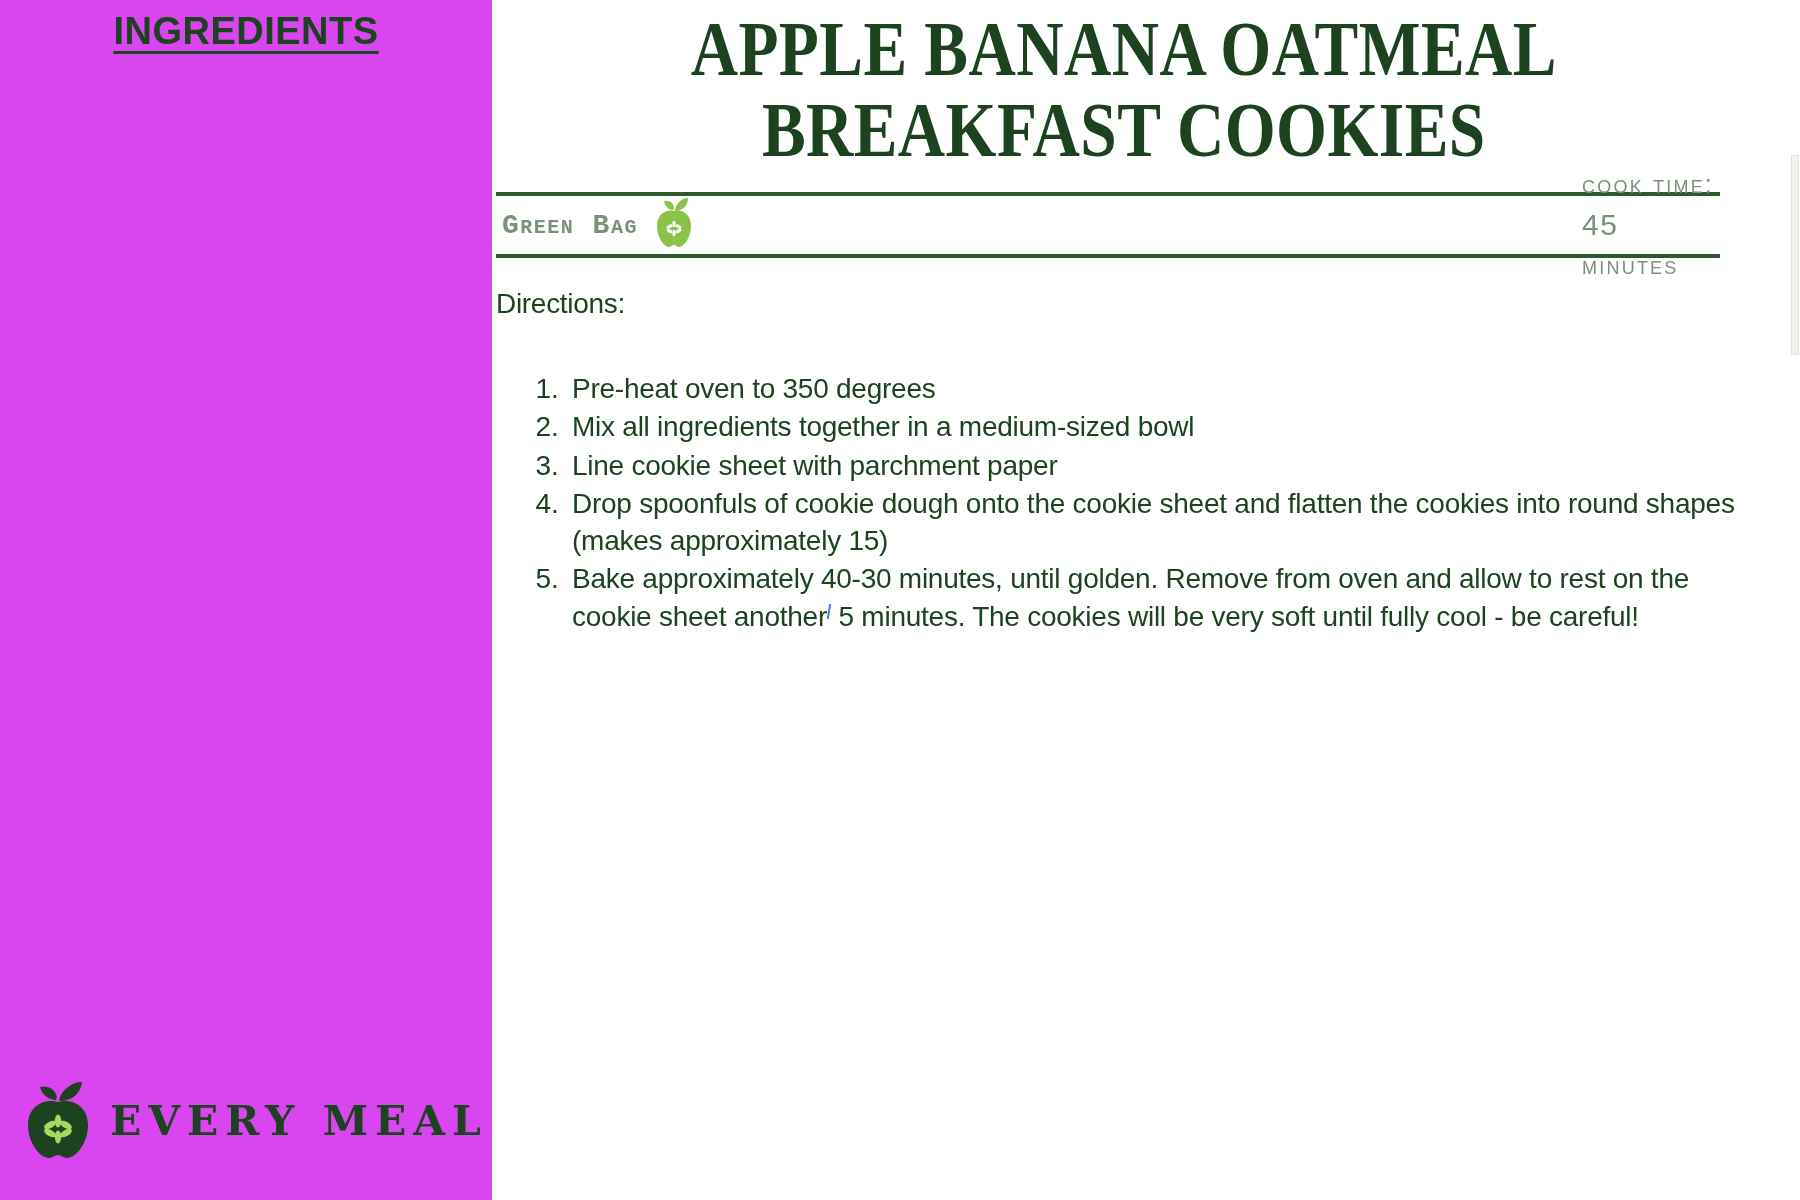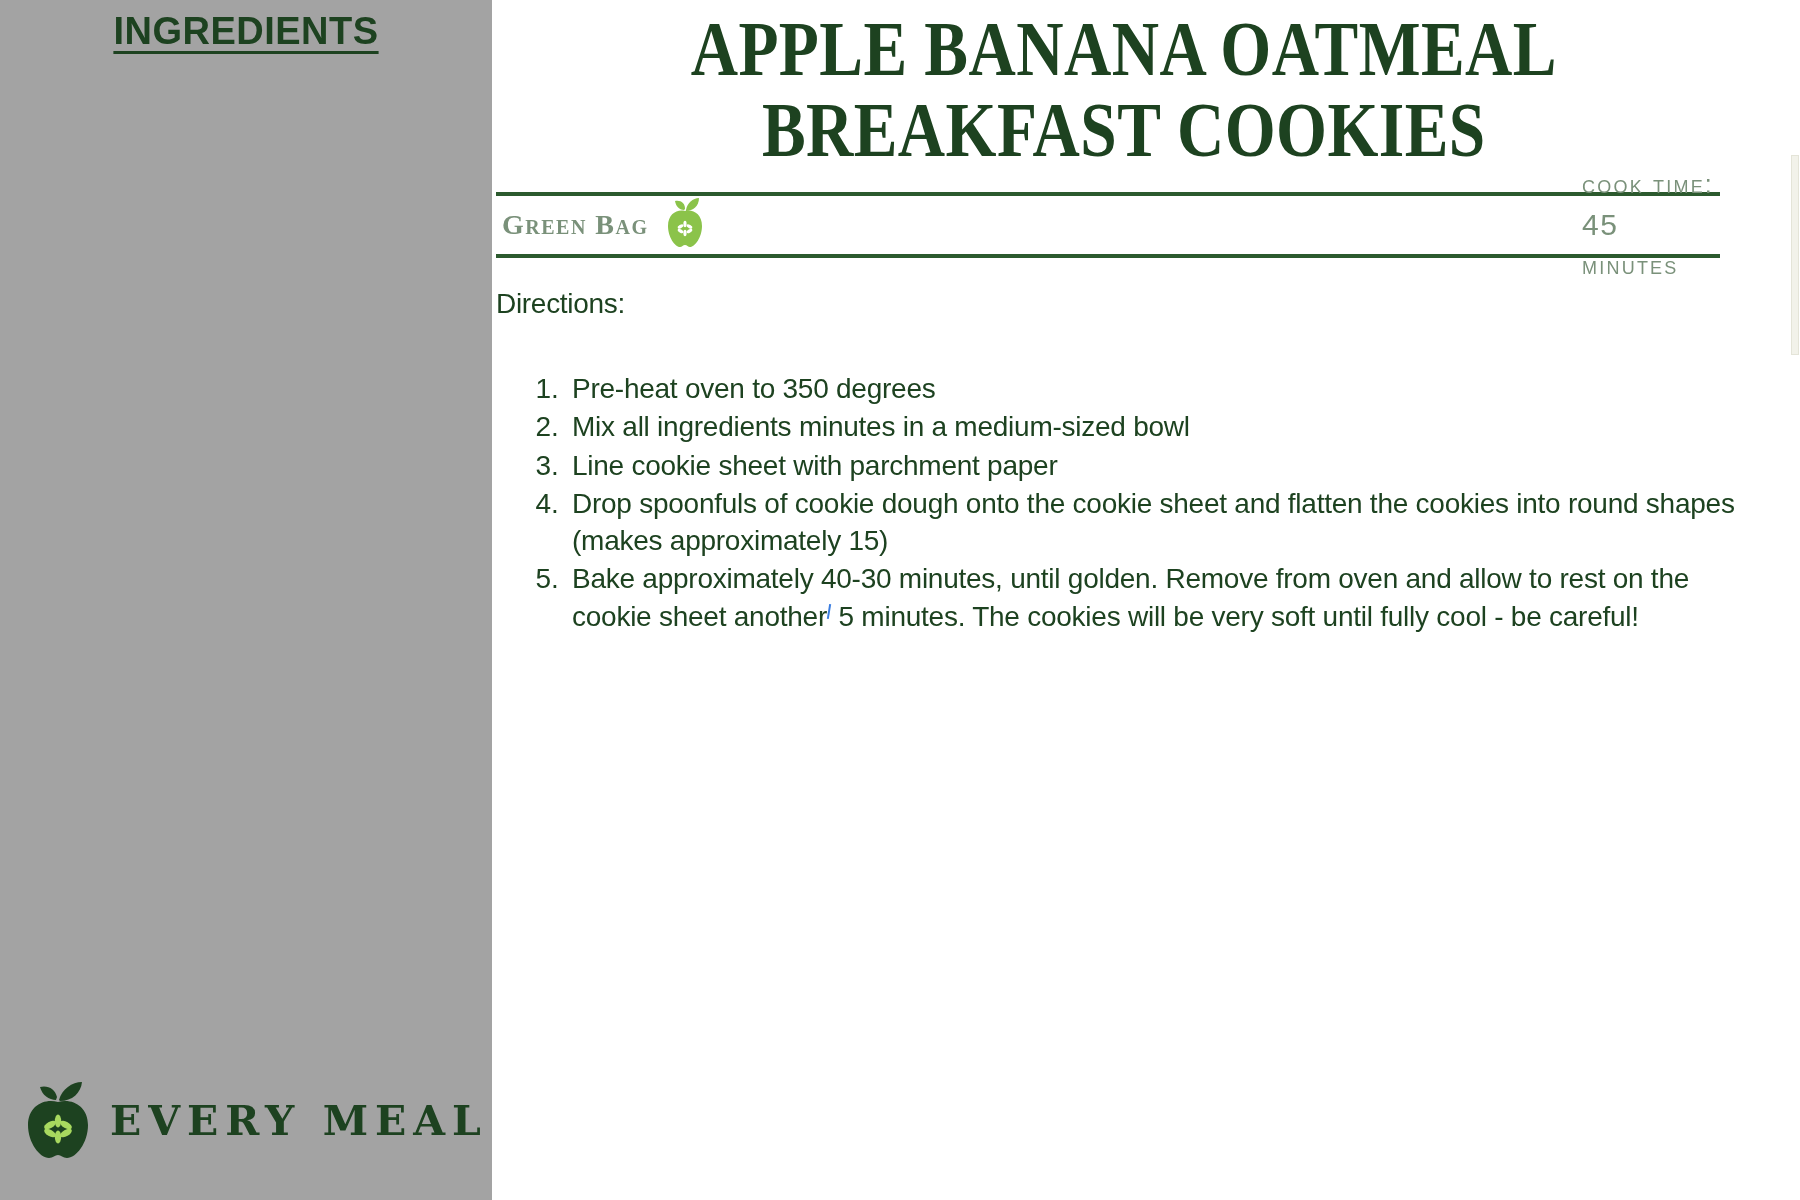--- a/index.html
+++ b/index.html
@@ -19,21 +19,21 @@
     background: #ffffff;
   }
 
   
   #sidebar {
     position: absolute;
     left: 0;
     top: 0;
     width: 492px;
     height: 1200px;
-    background: #a3a3a3;
+    background: #d946ef;
   }
 
   #ingredients-heading {
     text-align: center;
     font-family: "Liberation Sans", sans-serif;
     font-weight: bold;
     font-size: 38px;
     letter-spacing: 0.5px;
     color: #1d4220;
     text-decoration: underline;
@@ -133,21 +133,21 @@
     padding: 0 6px;
   }
 
   #brand-group {
     display: flex;
     align-items: center;
     gap: 16px;
   }
 
   #brand-name {
-    font-family: Liberation Serif, serif;
+    font-family: Liberation Mono, monospace;
     font-size: 28px;
     font-weight: bold;
     letter-spacing: 1.5px;
     color: #7a917a;
     font-variant: small-caps;
     text-transform: capitalize;
   }
 
   #cook-time {
     font-family: Liberation Sans, sans-serif;
@@ -304,21 +304,21 @@
         </div>
       </div>
 
       <div class="meta-rule"></div>
     </div>
 
     <div id="directions-label">Directions:</div>
 
     <ol id="directions-list">
       <li>Pre-heat oven to 350 degrees</li>
-      <li>Mix all ingredients minutes in a medium-sized bowl</li>
+      <li>Mix all ingredients together in a medium-sized bowl</li>
       <li>Line cookie sheet with parchment paper</li>
       <li>Drop spoonfuls of cookie dough onto the cookie sheet and flatten the cookies into round shapes (makes approximately 15)</li>
       <li><span>Bake approximately 40-30 minutes, until golden. Remove from oven and allow to rest on the cookie sheet another</span><span class="text-caret"></span> <span>5 minutes. The cookies will be very soft until fully cool - be careful!</span></li>
     </ol>
 
   </main>
 
   <div id="scrollbar-track">
     <div id="scrollbar-thumb"></div>
   </div>

